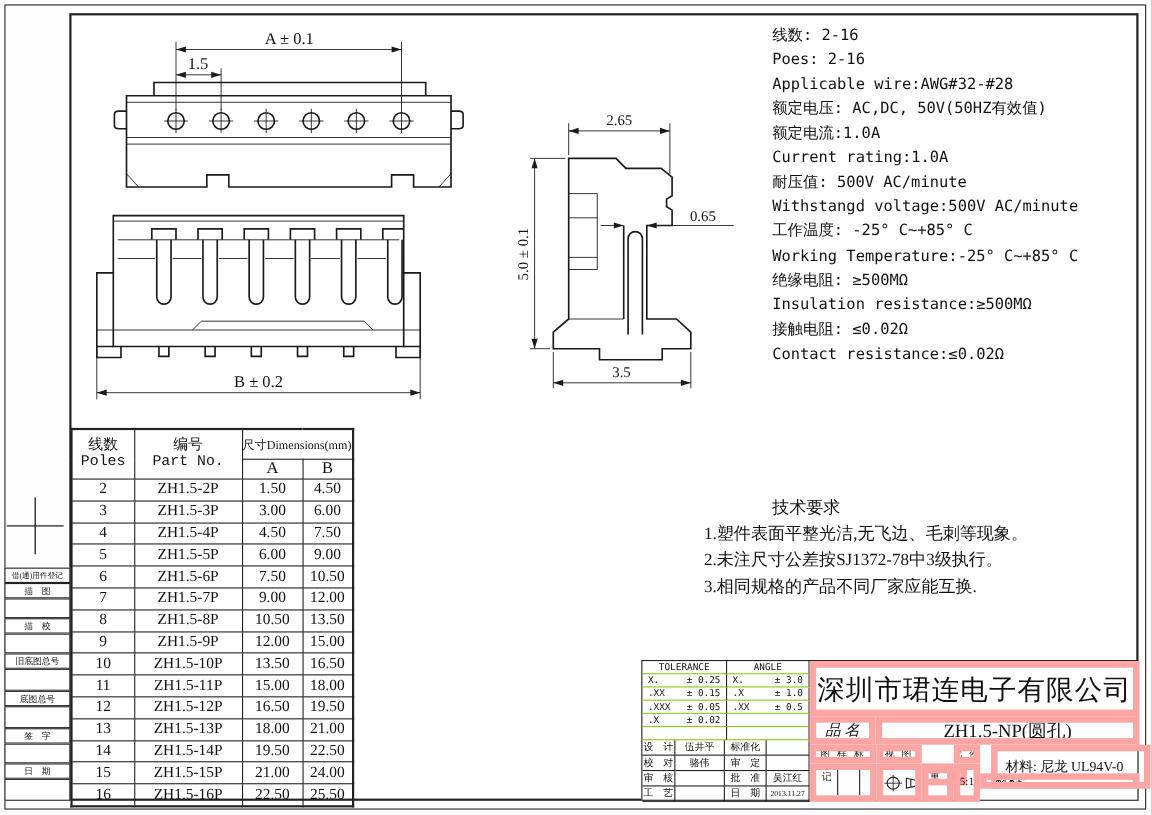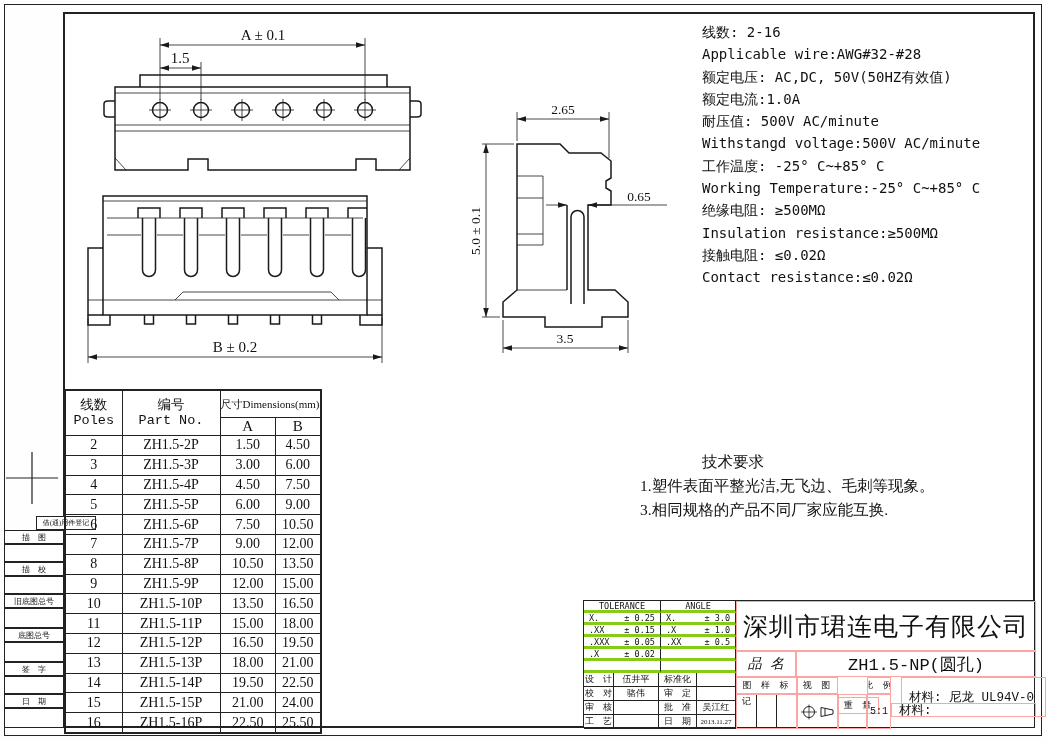--- a/index.html
+++ b/index.html
@@ -35,26 +35,26 @@
   .poles-table td{border:1px solid #222;text-align:center;vertical-align:middle;
         font-family:"Liberation Serif",serif;font-size:14px;padding:0;overflow:hidden;white-space:nowrap;}
   .poles-table{border:2px solid #222;}
   .poles-table .hdr-cn{font-size:13.5px;line-height:15px;font-family:Liberation Mono, monospace;}
   .poles-table .dim-hdr{font-size:11px;height:26px;}
   .poles-table .ab{height:17px;font-size:15px;}
   .poles-table tbody td{height:18.8px;}
   
   .title-block{position:absolute;left:583px;top:600px;width:452px;height:128px;
         border:1.5px solid #222;box-sizing:border-box;background:#fff;}
-  .tb-cell{position:absolute;border:1px solid #fca5a5;box-sizing:border-box;
+  .tb-cell{position:absolute;border:6px solid #fca5a5;box-sizing:border-box;
         display:flex;align-items:center;justify-content:center;overflow:hidden;
-        font-family:Liberation Mono, monospace;white-space:nowrap;}
+        font-family:Liberation Serif, serif;white-space:nowrap;}
   .tol-grid{position:absolute;left:0;top:0;width:152px;height:72px;display:grid;
         grid-template-columns:77px 75px;grid-auto-rows:12px;}
-  .tol-grid>div{border-right:1px solid #222;border-bottom:3px solid #84cc16;box-sizing:border-box;
+  .tol-grid>div{border-right:1px solid #222;border-bottom:1px solid #84cc16;box-sizing:border-box;
         font-size:8.5px;font-family:"DejaVu Sans Mono",monospace;display:flex;align-items:center;}
   .tol-grid .hd{justify-content:center;}
   .tol-grid .pair{justify-content:space-between;padding:0 5px;}
   .sig-grid{position:absolute;left:0;top:72px;width:152px;height:56px;display:grid;
         grid-template-columns:30px 45px 38px 39px;grid-auto-rows:14px;}
   .sig-grid>div{border-right:1px solid #222;border-bottom:1px solid #222;box-sizing:border-box;
         font-size:9px;font-family:"Liberation Serif",serif;display:flex;align-items:center;
         justify-content:center;overflow:hidden;white-space:nowrap;}
   .sig-grid .val{font-size:9px;}
   .sig-grid .dt{font-size:7px;}
@@ -70,21 +70,21 @@
 </head>
 <body>
 
 <div class="page">
   <div class="outer-border"></div>
   <div class="inner-frame"></div>
 
   <svg width="52" height="52" style="position:absolute;left:6px;top:452px;">
     <path d="M0,26 H52 M26,0 V52" stroke="#222" stroke-width="1.2" fill="none"></path>
   </svg>
-  <div class="m-box" style="top:516px;height:14px;font-size:7px;margin-left:32px;">借(通)用件登记</div>
+  <div class="m-box" style="top:516px;height:14px;font-size:7px;">借(通)用件登记</div>
   <div class="m-box" style="top:530px;height:14px;">描　图</div>
   <div class="m-box empty" style="top:544px;height:18px;"></div>
   <div class="m-box" style="top:562px;height:14px;">描　校</div>
   <div class="m-box empty" style="top:576px;height:18px;"></div>
   <div class="m-box" style="top:594px;height:14px;">旧底图总号</div>
   <div class="m-box empty" style="top:608px;height:20px;"></div>
   <div class="m-box" style="top:628px;height:14px;">底图总号</div>
   <div class="m-box empty" style="top:642px;height:20px;"></div>
   <div class="m-box" style="top:662px;height:14px;">签　字</div>
   <div class="m-box empty" style="top:676px;height:18px;"></div>
@@ -180,36 +180,39 @@
         <path class="thin" d="M440,308 V341 M565,308 V341 M440,336 H565"></path>
         <polygon class="arrow" points="440,336 449,333.2 449,338.8"></polygon>
         <polygon class="arrow" points="565,336 556,333.2 556,338.8"></polygon>
         <text class="dim-text sm" x="502" y="331" text-anchor="middle">3.5</text>
       </g>
     </g>
   </svg>
 
   <div class="spec-block">
     <div>线数: 2-16</div>
+    <div>Poes: 2-16</div>
     <div>Applicable wire:AWG#32-#28</div>
     <div>额定电压: AC,DC, 50V(50HZ有效值)</div>
     <div>额定电流:1.0A</div>
+    <div>Current rating:1.0A</div>
     <div>耐压值: 500V AC/minute</div>
     <div>Withstangd voltage:500V AC/minute</div>
     <div>工作温度: -25° C~+85° C</div>
     <div>Working Temperature:-25° C~+85° C</div>
     <div>绝缘电阻: ≥500MΩ</div>
     <div>Insulation resistance:≥500MΩ</div>
     <div>接触电阻: ≤0.02Ω</div>
     <div>Contact resistance:≤0.02Ω</div>
   </div>
 
   <div class="tech-block">
     <div class="tech-title">技术要求</div>
     <div>1.塑件表面平整光洁,无飞边、毛刺等现象。</div>
+    <div>2.未注尺寸公差按SJ1372-78中3级执行。</div>
     <div>3.相同规格的产品不同厂家应能互换.</div>
   </div>
 
   <table class="poles-table">
     <colgroup>
         <col style="width:57px">
         <col style="width:98px">
         <col style="width:55px">
         <col style="width:45px">
       </colgroup>

